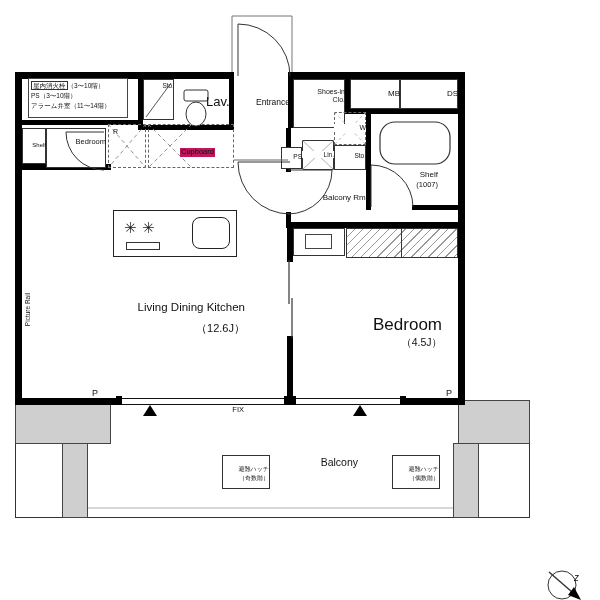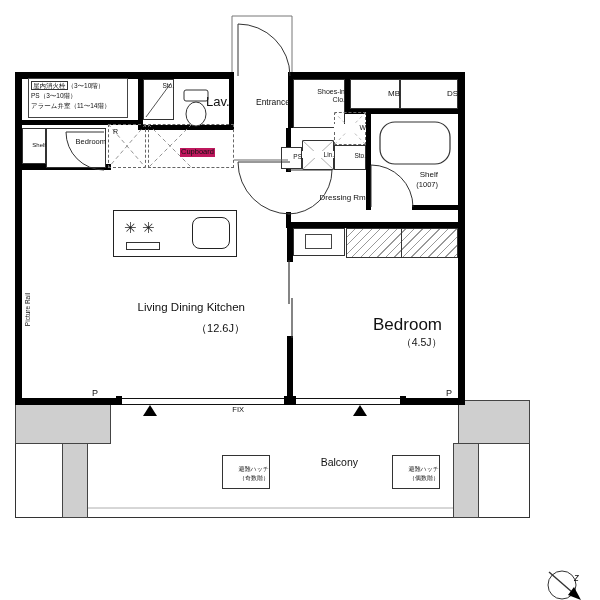--- a/index.html
+++ b/index.html
@@ -192,21 +192,21 @@
 <div class="lbl c" style="left:22px;top:142px;width:24px;font-size:6px">Shelf</div>
 <div class="lbl c" style="left:46px;top:138px;width:60px;font-size:7.5px">Bedroom</div>
 <div class="lbl" style="left:113px;top:128px;font-size:7px">R</div>
 <div class="lbl" style="left:180px;top:148px;font-size:7.5px;background:#be185d;padding:0 1px">Cupboard</div>
 <div class="lbl c" style="left:281px;top:153px;width:21px;font-size:6.5px">PS</div>
 <div class="lbl c" style="left:302px;top:151px;width:32px;font-size:6.5px;background:#fff">Lin.</div>
 <div class="lbl c" style="left:334px;top:124px;width:32px;font-size:7px;background:#fff">W</div>
 <div class="lbl c" style="left:334px;top:152px;width:32px;font-size:6.5px">Sto.</div>
 <div class="lbl c" style="left:390px;top:170px;width:48px;font-size:8px">Shelf</div>
 <div class="lbl c" style="left:390px;top:181px;width:48px;font-size:7.5px">(1007)</div>
-<div class="lbl c" style="left:294px;top:193px;width:74px;font-size:8px">Dressing Rm.</div>
+<div class="lbl c" style="left:294px;top:193px;width:74px;font-size:8px">Balcony Rm.</div>
 
 <div class="lbl c" style="left:80px;top:301px;width:165px;font-size:11.5px">Living Dining Kitchen</div>
 <div class="lbl c" style="left:80px;top:322px;width:165px;font-size:11px">（12.6J）</div>
 <div class="lbl c" style="left:332px;top:315px;width:110px;font-size:17px">Bedroom</div>
 <div class="lbl c" style="left:332px;top:336px;width:110px;font-size:10.5px">（4.5J）</div>
 <div class="lbl c" style="left:258px;top:456px;width:100px;font-size:10.5px">Balcony</div>
 
 <div class="lbl rot" style="left:-1px;top:304px;width:60px;height:11px;font-size:6.5px;text-align:center">Picture Rail</div>
 <div class="lbl c" style="left:212px;top:406px;width:32px;font-size:7.5px;background:#fff">FIX</div>
 <div class="lbl" style="left:92px;top:388px;font-size:9px">P</div>

